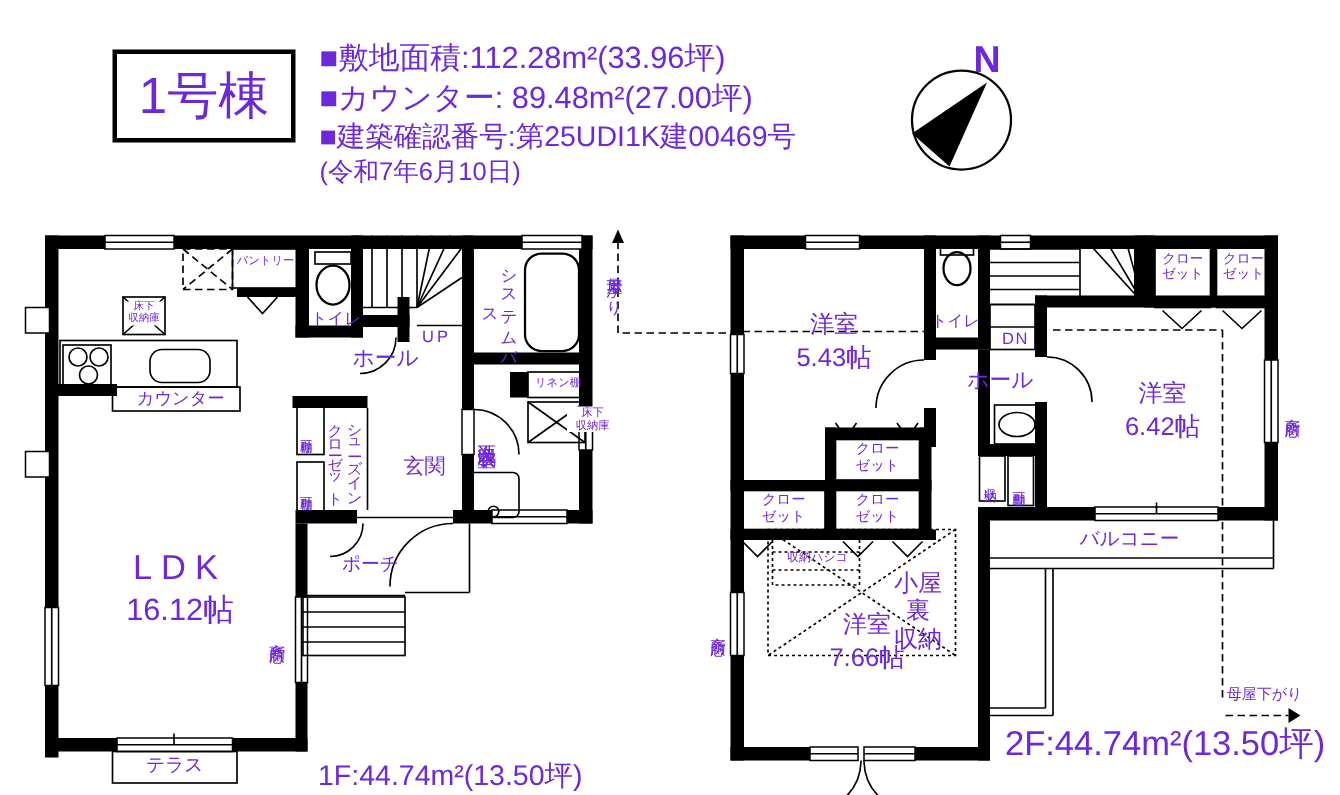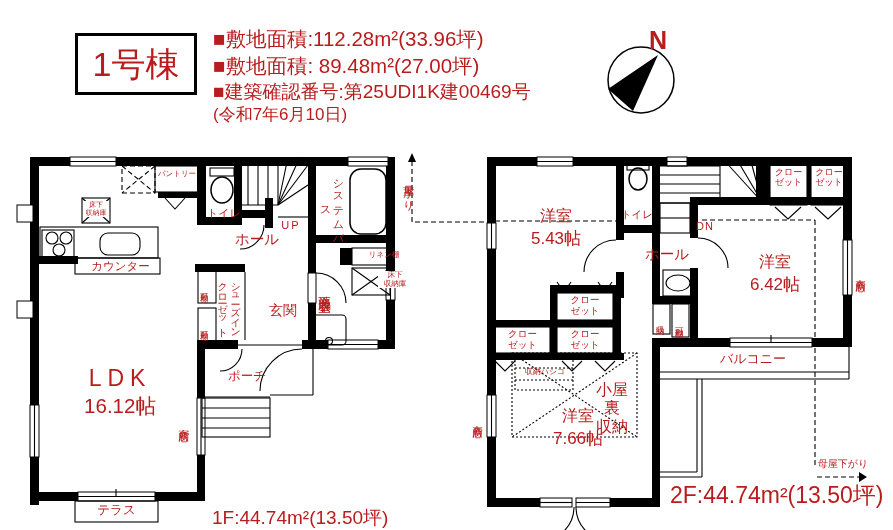--- a/index.html
+++ b/index.html
@@ -1,17 +1,17 @@
 <!DOCTYPE html>
 <html><head>
 <meta charset="utf-8">
 <style>
   html,body{margin:0;padding:0;background:#fff;}
   #canvas{position:relative;width:893px;height:530px;background:#fff;overflow:hidden;
-          font-family:"Liberation Sans","DejaVu Sans",sans-serif;color:#b91c1c;}
+          font-family:"Liberation Sans","DejaVu Sans",sans-serif;color:#6d28d9;}
   .abs{position:absolute;}
   .lb{position:absolute;text-align:center;line-height:1.15;white-space:nowrap;}
   .ml{white-space:pre-line;}
   .v{writing-mode:vertical-rl;text-orientation:upright;letter-spacing:1px;white-space:normal;}
   svg{display:block;overflow:visible;}
   .wall{fill:#000;stroke:none;}
   .ln{fill:none;stroke:#000;stroke-width:1.1;}
   .ln15{fill:none;stroke:#000;stroke-width:1.5;}
   .win{fill:#fff;stroke:#000;stroke-width:1;}
   .dash{stroke-dasharray:5 3;}
@@ -22,21 +22,21 @@
 </head>
 <body>
 
 <div id="canvas">
 
   <div class="abs" style="left:75px;top:33px;width:116px;height:56px;border:3px solid #000;
               font-size:34px;text-align:center;line-height:56px;">1号棟</div>
 
   <div class="abs" style="left:213px;top:25px;">
     <div style="font-size:20.5px;line-height:27px;">■敷地面積:112.28m²(33.96坪)</div>
-    <div style="font-size:20.5px;line-height:27px;">■敷地面積: 89.48m²(27.00坪)</div>
+    <div style="font-size:20.5px;line-height:27px;">■カウンター: 89.48m²(27.00坪)</div>
     <div style="font-size:19px;line-height:25px;">■建築確認番号:第25UDI1K建00469号</div>
     <div style="font-size:17px;line-height:22px;">(令和7年6月10日)</div>
   </div>
 
   <svg class="abs" style="left:600px;top:25px;" width="85" height="92" viewBox="0 0 85 92">
     <circle class="ln15" cx="41" cy="55" r="33"></circle>
     <polygon class="blk" points="58,30 8,64 33,86"></polygon>
   </svg>
   <div class="lb" style="left:649px;top:26px;font-size:25px;font-weight:bold;">N</div>
 
@@ -163,21 +163,21 @@
         <rect class="ln" x="45" y="346" width="83" height="21"></rect>
       </g>
     </svg>
 
     <div class="lb" style="left:126px;top:15px;width:42px;font-size:7.5px;">パントリー</div>
     <div class="lb" style="left:176px;top:52px;width:36px;font-size:11px;">トイレ</div>
     <div class="lb" style="left:243px;top:64px;width:36px;font-size:11px;letter-spacing:2px;">UP</div>
     <div class="lb" style="left:205px;top:76px;width:44px;font-size:14.5px;">ホール</div>
     <div class="lb v" style="left:289px;top:16px;height:70px;font-size:11px;">システムバス</div>
     <div class="lb v" style="left:287px;top:94px;height:78px;font-size:12.5px;">洗面脱衣室</div>
-    <div class="lb" style="left:334px;top:96px;width:40px;font-size:7.5px;">リネン棚</div>
+    <div class="lb" style="left:322px;top:96px;width:40px;font-size:7.5px;">リネン棚</div>
     <div class="lb ml whitebg" style="left:324px;top:116px;width:34px;font-size:7.5px;margin-left:24px;">床下
 収納庫</div>
     <div class="lb ml whitebg" style="left:53px;top:46px;width:26px;font-size:7px;">床下
 収納庫</div>
     <div class="lb" style="left:45px;top:105px;width:91px;font-size:11.5px;">カウンター</div>
     <div class="lb v" style="left:169px;top:117px;height:30px;font-size:8px;">可動棚</div>
     <div class="lb v" style="left:169px;top:155px;height:31px;font-size:8px;">可動棚</div>
     <div class="lb v" style="left:186px;top:118px;width:26px;height:62px;font-size:10px;line-height:13px;letter-spacing:0;">シューズインクローゼット</div>
     <div class="lb" style="left:233px;top:147px;width:40px;font-size:14px;">玄関</div>
     <div class="abs" style="left:35px;top:210px;width:110px;text-align:center;">
@@ -306,21 +306,21 @@
         <line class="ln dash" x1="347" y1="327" x2="389" y2="327"></line>
         <polygon class="blk" points="389,322 397,327 389,332"></polygon>
       </g>
     </svg>
 
     <div class="abs" style="left:36px;top:56px;width:100px;text-align:center;">
       <div style="font-size:16px;">洋室</div>
       <div style="font-size:17px;">5.43帖</div>
     </div>
     <div class="lb" style="left:149px;top:58px;width:36px;font-size:10.5px;">トイレ</div>
-    <div class="lb" style="left:190px;top:70px;width:34px;font-size:11px;letter-spacing:1px;padding-left:28px;">DN</div>
+    <div class="lb" style="left:190px;top:70px;width:34px;font-size:11px;letter-spacing:1px;">DN</div>
     <div class="lb" style="left:174px;top:96px;width:46px;font-size:14.5px;">ホール</div>
     <div class="lb ml" style="left:300px;top:17px;width:37px;font-size:9px;">クロー
 ゼット</div>
     <div class="lb ml" style="left:341px;top:17px;width:36px;font-size:9px;">クロー
 ゼット</div>
     <div class="abs" style="left:255px;top:102px;width:100px;text-align:center;">
       <div style="font-size:16px;">洋室</div>
       <div style="font-size:17px;">6.42帖</div>
     </div>
     <div class="lb v" style="left:385px;top:100px;height:44px;font-size:10.5px;">高所窓</div>

